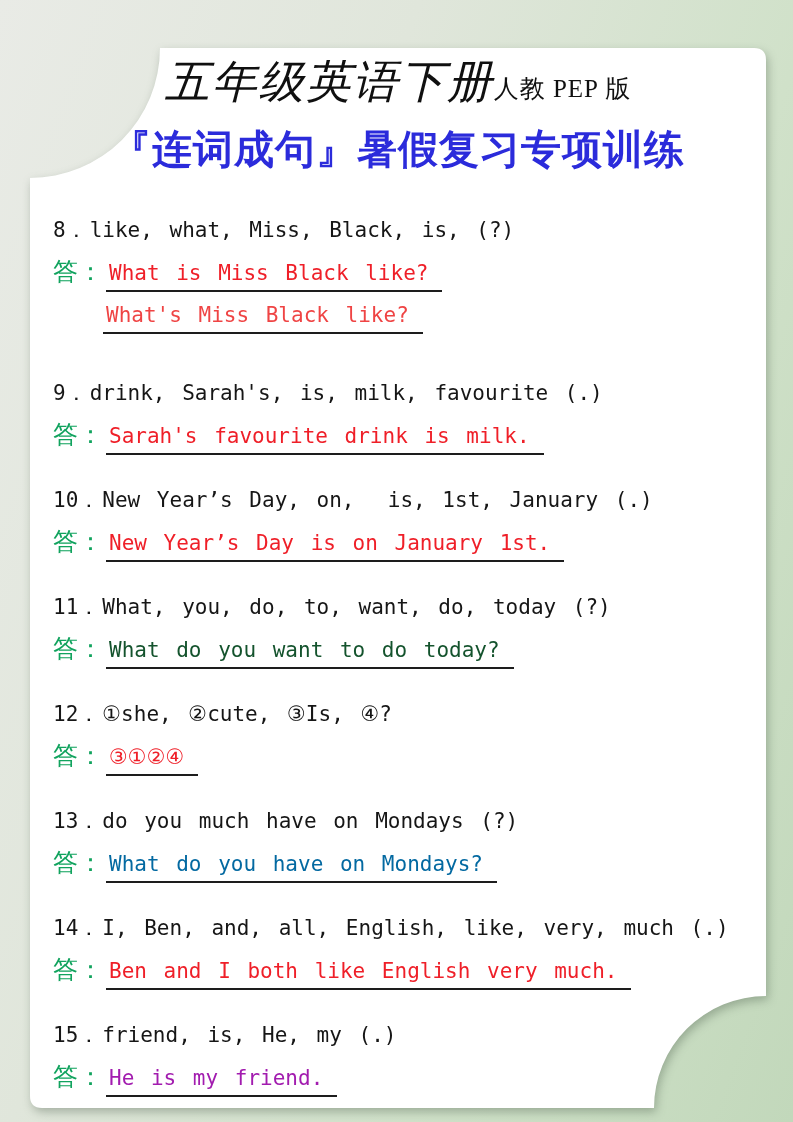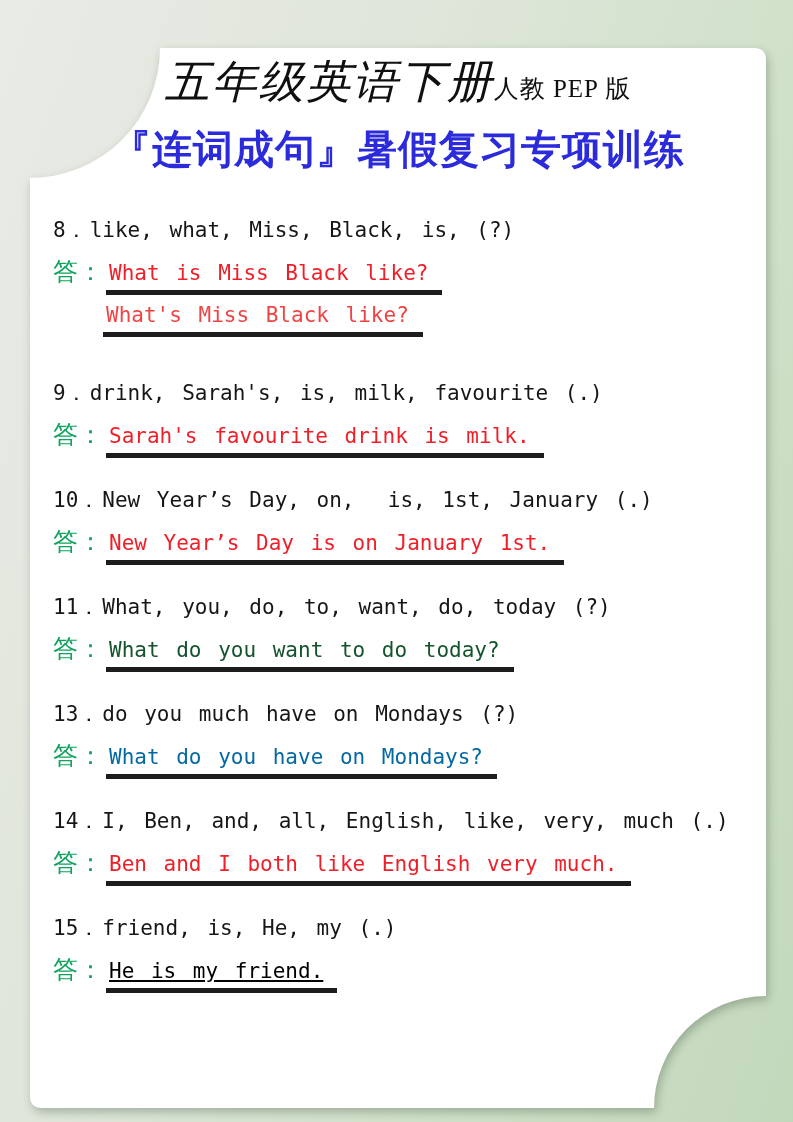--- a/index.html
+++ b/index.html
@@ -39,21 +39,21 @@
   .answer-row{line-height:42px;white-space:pre-wrap;}
   .a-prefix{
     font-size:25px;margin-right:3px;
     font-family:"DejaVu Sans",sans-serif;
   }
   .a-indent{display:inline-block;width:50px;}
   .a-text{
     font-family:"DejaVu Sans Mono","DejaVu Sans",monospace;
     font-size:21px;word-spacing:4px;display:inline-block;
     padding:0 14px 2px 3px;line-height:30px;
-    border-bottom:5px solid #14532d;
+    border-bottom:2px solid #14532d;
   }
 </style>
 </head>
 <body>
 
 <div class="page-bg"></div>
 
 <svg class="card-svg" width="793" height="1122" viewBox="0 0 793 1122" aria-hidden="true">
   <path class="card-path" fill="#ffffff" d="M 30 178
            A 130 130 0 0 0 160 48
@@ -86,26 +86,30 @@
       </div>
       <div class="item">
         <div class="q-line"><span class="q-num">10．</span><span class="q-text">New Year’s Day, on,  is, 1st, January (.)</span></div>
         <div class="answer-row"><span class="a-prefix" style="color: rgb(17, 163, 94);">答：</span><span class="a-text" style="color: rgb(239, 31, 40); border-bottom-color: rgb(29, 29, 29);">New Year’s Day is on January 1st.</span></div>
       </div>
       <div class="item">
         <div class="q-line"><span class="q-num">11．</span><span class="q-text">What, you, do, to, want, do, today (?)</span></div>
         <div class="answer-row"><span class="a-prefix" style="color: rgb(17, 163, 94);">答：</span><span class="a-text" style="color: #14532d; border-bottom-color: rgb(29, 29, 29);">What do you want to do today?</span></div>
       </div>
       <div class="item">
+        <div class="q-line"><span class="q-num">12．</span><span class="q-text">①she, ②cute, ③Is, ④?</span></div>
+        <div class="answer-row"><span class="a-prefix" style="color: rgb(17, 163, 94);">答：</span><span class="a-text" style="color: rgb(239, 31, 40); border-bottom-color: rgb(29, 29, 29);">③①②④</span></div>
+      </div>
+      <div class="item">
         <div class="q-line"><span class="q-num">13．</span><span class="q-text">do you much have on Mondays (?)</span></div>
         <div class="answer-row"><span class="a-prefix" style="color: rgb(17, 163, 94);">答：</span><span class="a-text" style="color: #0369a1; border-bottom-color: rgb(29, 29, 29);">What do you have on Mondays?</span></div>
       </div>
       <div class="item">
         <div class="q-line"><span class="q-num">14．</span><span class="q-text">I, Ben, and, all, English, like, very, much (.)</span></div>
         <div class="answer-row"><span class="a-prefix" style="color: rgb(17, 163, 94);">答：</span><span class="a-text" style="color: rgb(239, 31, 40); border-bottom-color: rgb(29, 29, 29);">Ben and I both like English very much.</span></div>
       </div>
       <div class="item">
         <div class="q-line"><span class="q-num">15．</span><span class="q-text">friend, is, He, my (.)</span></div>
-        <div class="answer-row"><span class="a-prefix" style="color: rgb(17, 163, 94);">答：</span><span class="a-text" style="color: #000000; border-bottom-color: rgb(29, 29, 29); text-decoration: underline;">He is my friend.</span></div>
+        <div class="answer-row"><span class="a-prefix" style="color: rgb(17, 163, 94);">答：</span><span class="a-text" style="color: #a21caf; border-bottom-color: rgb(29, 29, 29);">He is my friend.</span></div>
       </div>
     </div>
 
 </div>
 
 </body></html>

